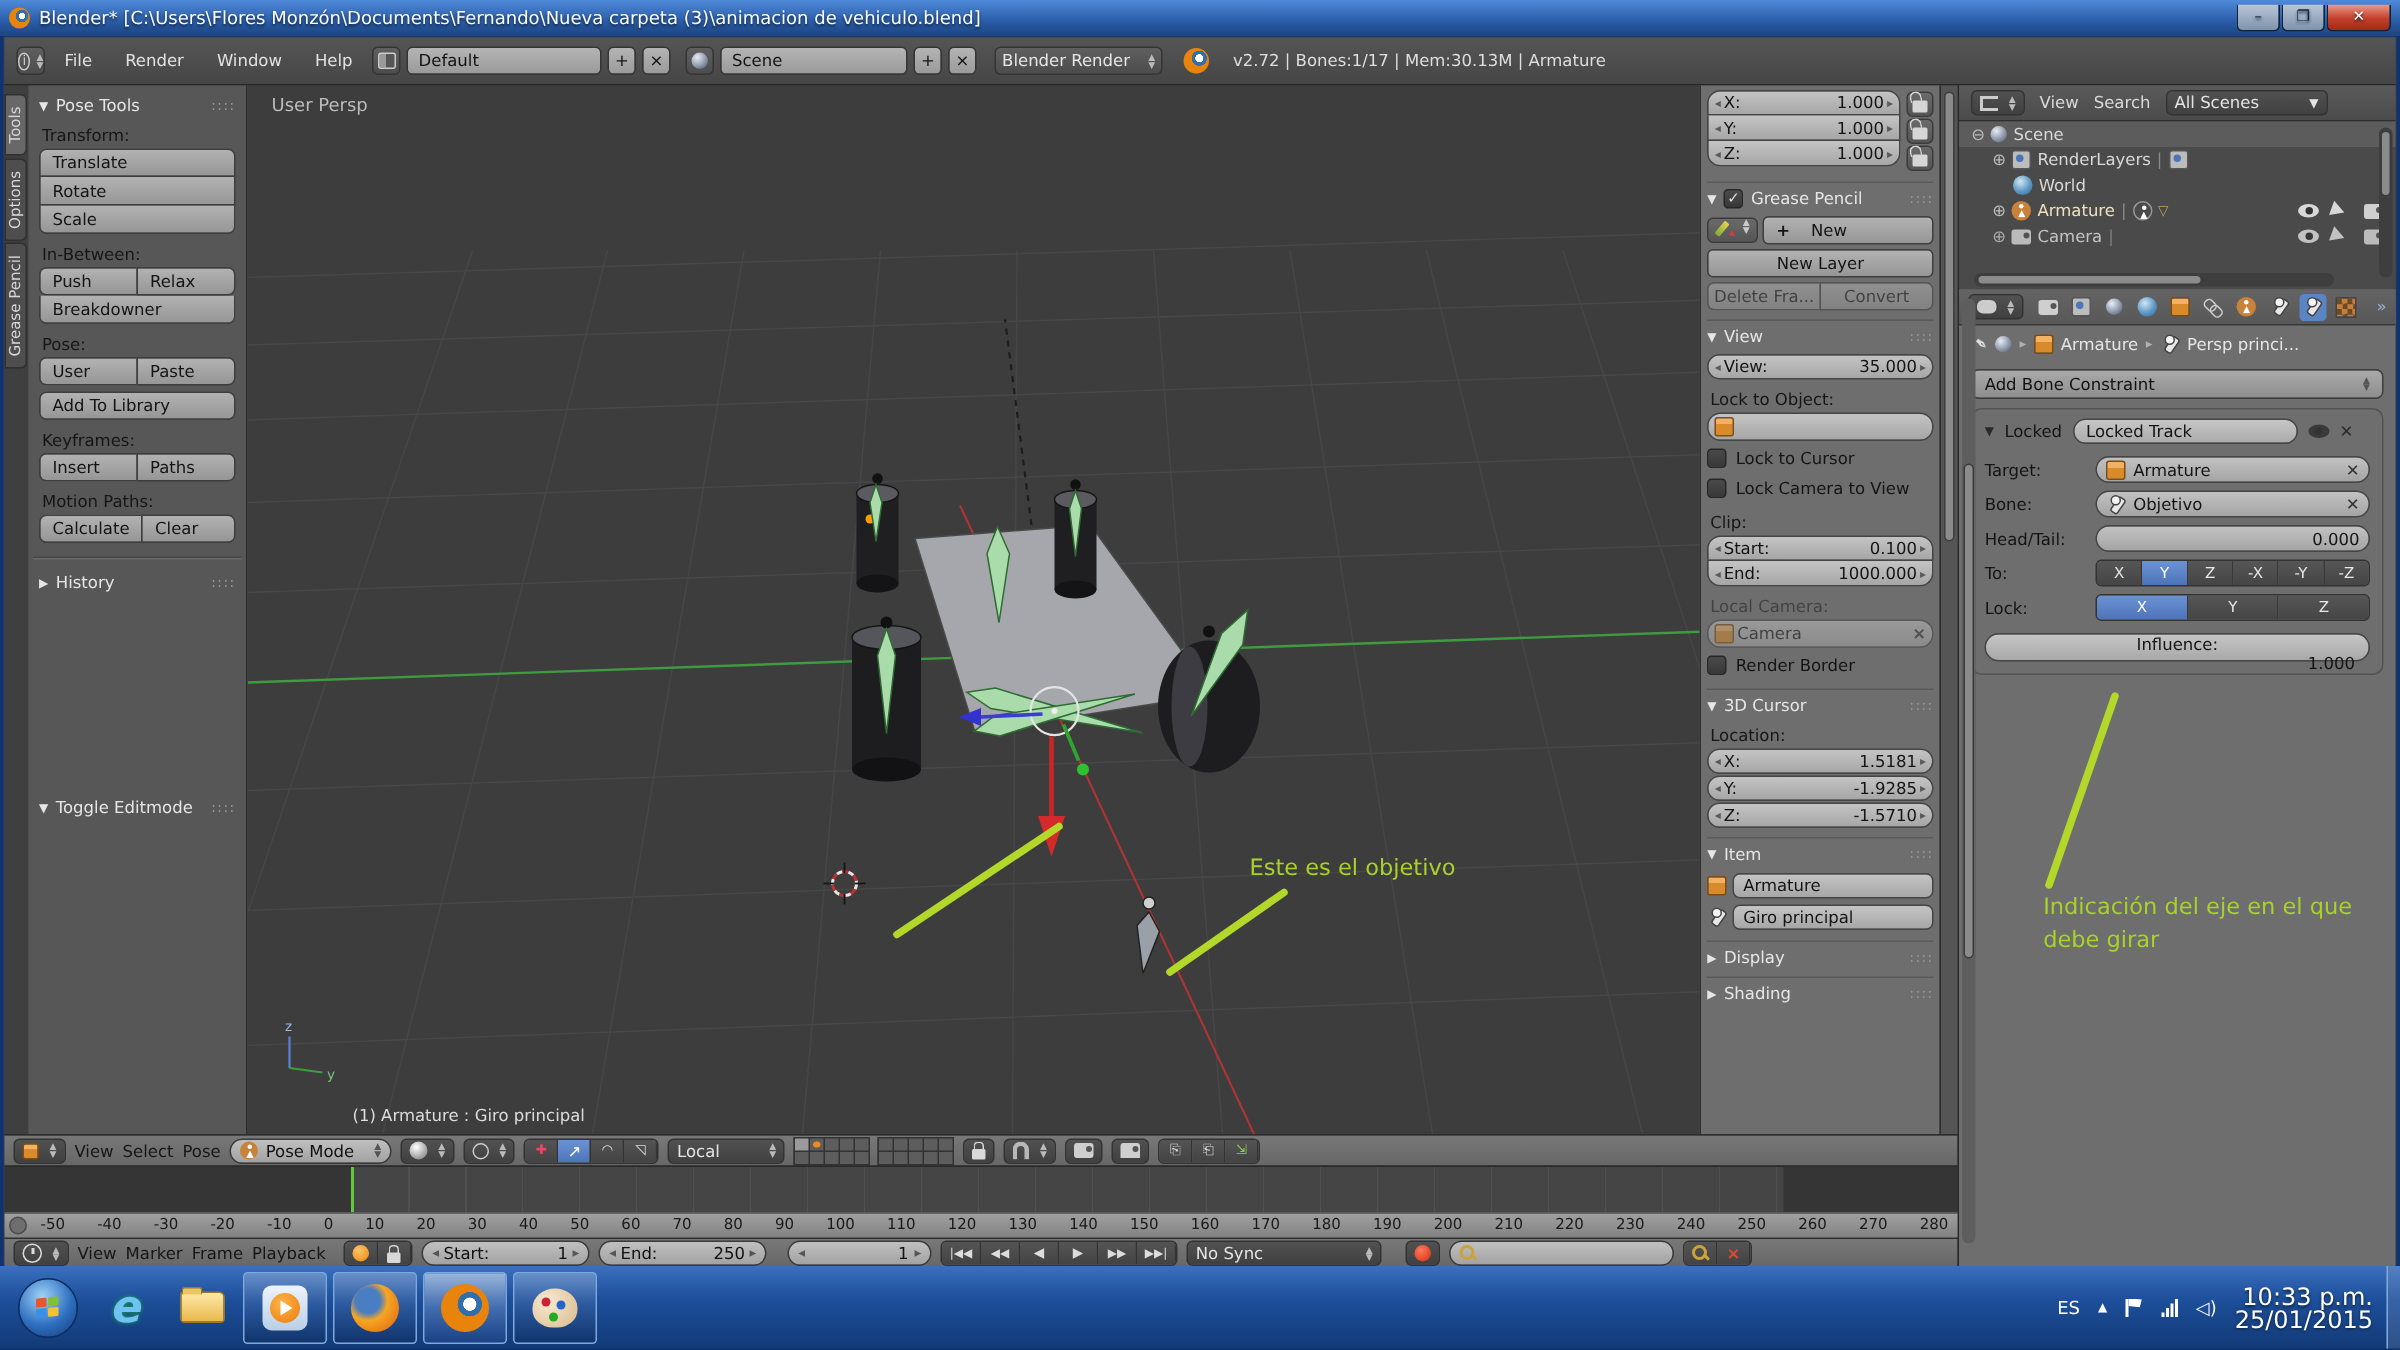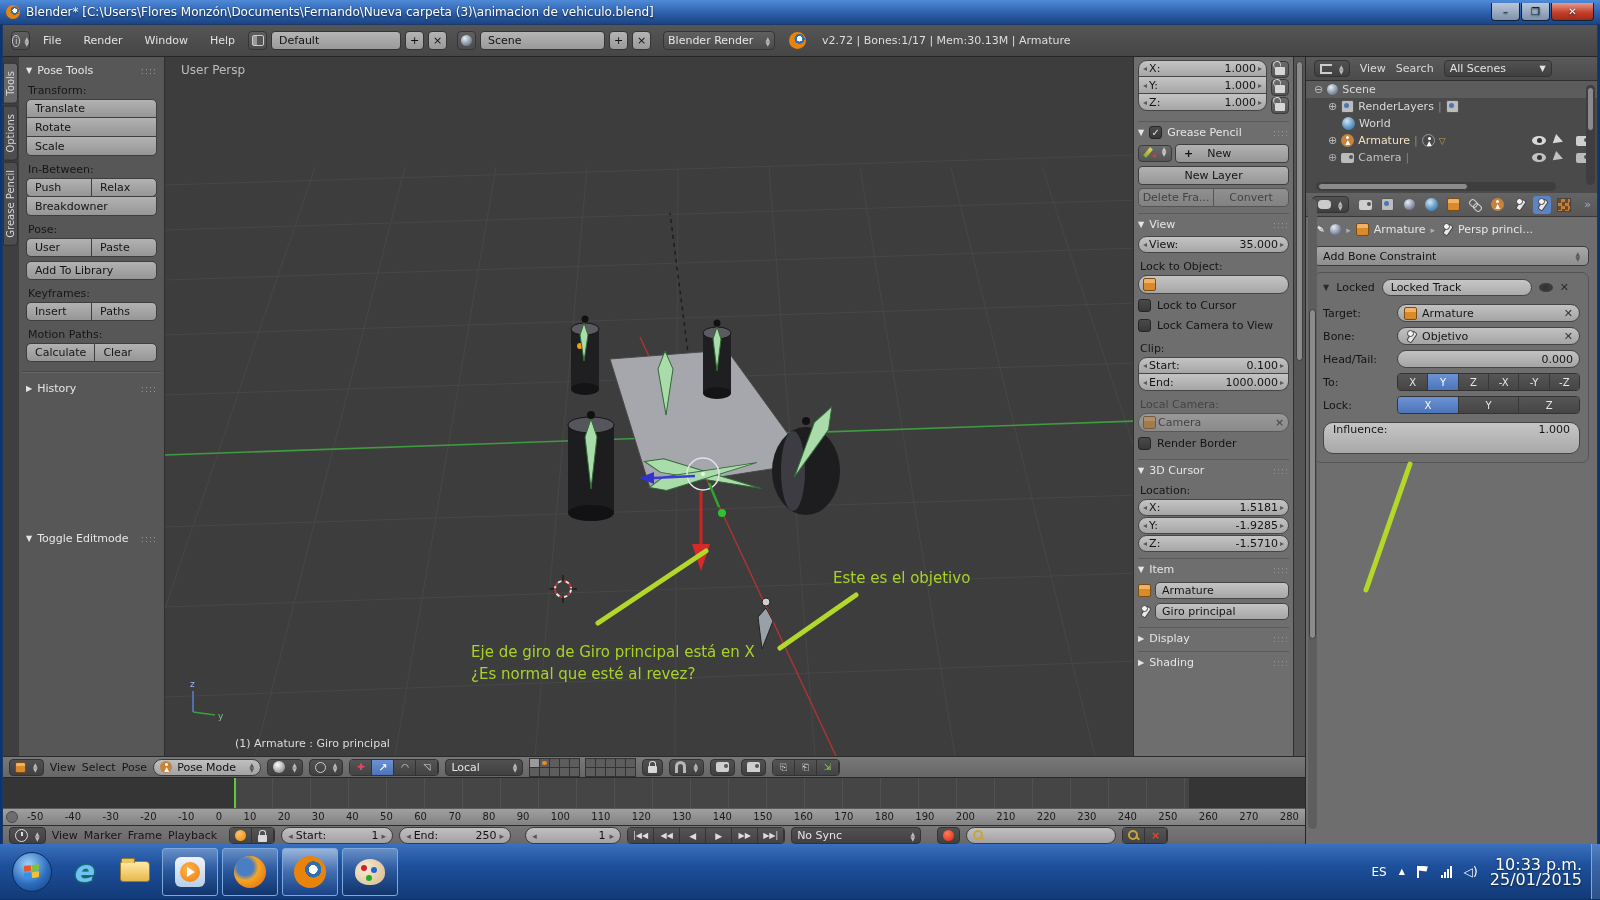--- a/index.html
+++ b/index.html
@@ -133,21 +133,21 @@
   #cpanel{margin:6px 8px;border:1px solid #535353;border-radius:7px;padding:6px 8px 8px;}
   .cph{display:flex;align-items:center;gap:7px;margin-bottom:8px;}
   .namef{flex:1;max-width:150px;height:17px;border-radius:9px;border:1px solid #454545;background:linear-gradient(#c6c6c6,#ababab);display:flex;align-items:center;padding:0 8px;}
   .crow{display:flex;align-items:center;margin:5px 0;}
   .crow .cl{width:74px;}
   .objf{flex:1;height:18px;border-radius:9px;border:1px solid #454545;background:linear-gradient(#c2c2c2,#a4a4a4);display:flex;align-items:center;gap:5px;padding:0 6px;}
   .axes{flex:1;display:flex;height:18px;border:1px solid #333;border-radius:4px;overflow:hidden;}
   .axes span{flex:1;display:flex;align-items:center;justify-content:center;background:linear-gradient(#565656,#454545);color:#e8e8e8;border-right:1px solid #383838;font-size:10px;}
   .axes span:last-child{border-right:none;}
   .axes span.on{background:linear-gradient(#6b93d4,#4c74b8);color:#fff;}
-  .inf{height:32px;border-radius:10px;border:1px solid #454545;background:linear-gradient(#c6c6c6,#a8a8a8);display:flex;align-items:flex-start;padding:0 9px;margin-top:8px;}
+  .inf{height:19px;border-radius:10px;border:1px solid #454545;background:linear-gradient(#c6c6c6,#a8a8a8);display:flex;align-items:center;padding:0 9px;margin-top:8px;flex-direction:column;}
   
   #taskbar{height:55px;background:linear-gradient(#3a70bd,#1d4f9b 40%,#123a77);display:flex;align-items:center;padding:0 4px;position:relative;}
   .orb{width:40px;height:40px;border-radius:50%;background:radial-gradient(circle at 40% 30%,#9fd3f7,#2e6fc0 55%,#123a77);border:1px solid #0d2c5a;display:flex;align-items:center;justify-content:center;margin:0 8px;}
   .flag{width:16px;height:14px;display:grid;grid-template-columns:7px 7px;grid-auto-rows:6px;gap:1px;transform:skewY(-6deg);}
   .flag i{border-radius:1px;}
   .tico{width:46px;height:46px;display:flex;align-items:center;justify-content:center;margin:0 2px;}
   .tbox{width:56px;height:48px;border:1px solid #7fa8dc;border-radius:3px;background:linear-gradient(rgba(255,255,255,.25),rgba(255,255,255,.06) 50%,rgba(0,0,0,.12));display:flex;align-items:center;justify-content:center;margin:0 2px;}
   .tbox.active{background:linear-gradient(rgba(255,255,255,.5),rgba(180,210,250,.25) 50%,rgba(40,80,160,.3));}
   .tray{margin-left:auto;display:flex;align-items:center;gap:12px;color:#fff;padding-right:14px;}
   .clock{text-align:right;font-size:16px;line-height:15px;text-shadow:0 1px 2px #123;}
@@ -385,24 +385,20 @@
             <g>
               <line x1="28" y1="655" x2="28" y2="634" stroke="#5a7fd0" stroke-width="1.5"></line>
               <line x1="28" y1="655" x2="50" y2="658" stroke="#3aa03a" stroke-width="1.5"></line>
               <text x="25" y="630" font-size="9" fill="#9fb6e8">z</text>
               <text x="53" y="662" font-size="9" fill="#7fc27f">y</text>
             </g>
           </svg>
           <div class="abs vplabel" style="left:16px;top:6px">User Persp</div>
           <div class="abs vplabel" style="left:70px;top:680px;font-size:11px;color:#dcdcdc">(1) Armature : Giro principal</div>
           <div class="abs anno" style="left:668px;top:510px">Este es el objetivo</div>
-          <div class="abs anno" style="left:306px;top:584px">
-            <div>Eje de giro de Giro principal está en X</div>
-            <div>¿Es normal que esté al revez?</div>
-          </div>
         </div>
 
         <div id="npanel">
           <div style="display:flex;gap:4px">
             <div style="flex:1" class="joined">
               <div class="nf">
                   <span class="a">◂</span>
                   <span class="k">X:</span>
                   <span class="v">1.000</span>
                   <span class="a">▸</span>
@@ -906,20 +902,24 @@
             </span>
           </div>
           <div class="inf">
               <span>Influence:</span>
               <span style="margin-left:auto">1.000</span>
             </div>
         </div>
         <svg class="abs" style="inset:0;pointer-events:none" width="293" height="652">
           <line x1="104" y1="271" x2="60" y2="397" stroke="#b4d829" stroke-width="5" stroke-linecap="round"></line>
         </svg>
+        <div class="abs anno" style="left:56px;top:400px">
+          <div>Indicación del eje en el que</div>
+          <div>debe girar</div>
+        </div>
         <div class="abs" style="left:2px;top:6px;width:9px;height:630px;background:#5e5e5e;border-radius:5px">
             <span class="slider" style="left:1px;right:1px;top:110px;height:330px"></span>
           </div>
       </div>
     </div>
   </div>
 </div>
 
 <div id="taskbar">
   <span class="orb">

